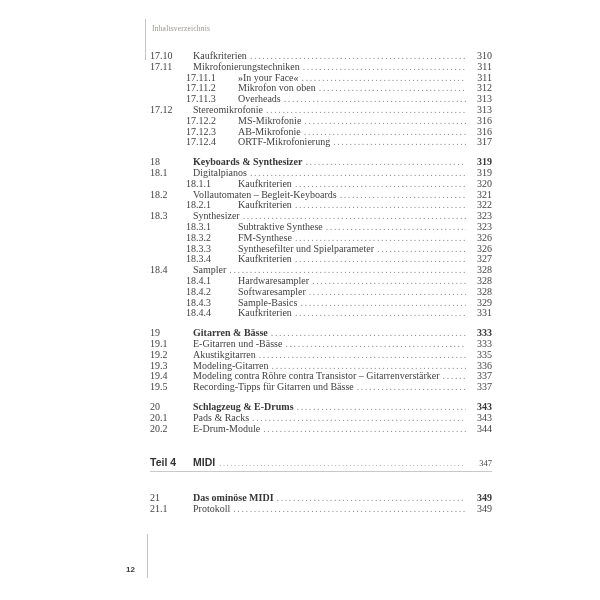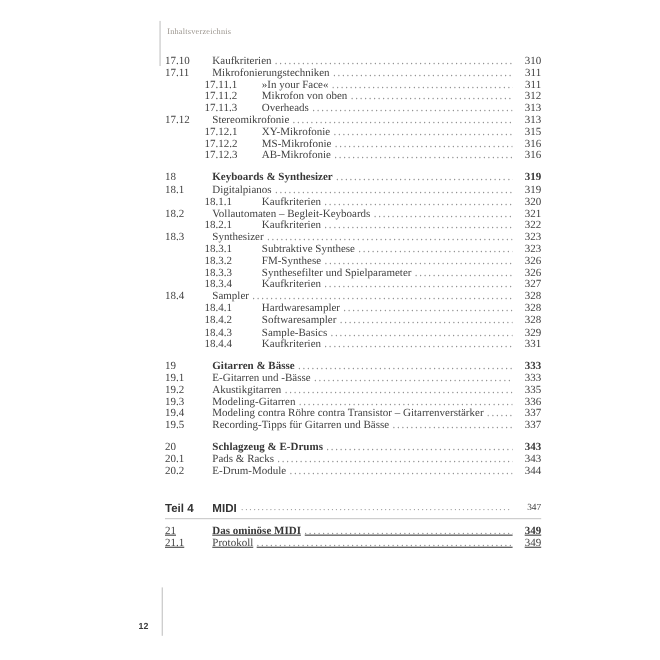--- a/index.html
+++ b/index.html
@@ -55,21 +55,21 @@
   }
   .toc-row .dots::after {
     content:"........................................................................................................";
   }
   .toc-row .pg { flex:none; width:23px; text-align:right; }
   .toc-row.bold .title, .toc-row.bold .pg { font-weight:bold; color:#383838; }
 
   
   .part-block { margin-top:22px; }
   .part-row {
-    display:flex; align-items:flex-start; white-space:nowrap;
+    display:flex; align-items:flex-end; white-space:nowrap;
     font-family:"Liberation Sans", sans-serif;
     font-weight:bold; font-size:10.5px; color:#333333;
   }
   .part-row .part-label { flex:none; width:43px; }
   .part-row .part-title { flex:none; }
   .part-row .dots {
     flex:1 1 auto; overflow:hidden; white-space:nowrap;
     margin:0 4px; color:#8f8f8f; letter-spacing:1.6px;
     font-family:"Liberation Serif", serif;
     font-weight:normal; font-size:8.5px;
@@ -79,21 +79,21 @@
   }
   .part-row .pg {
     flex:none; width:23px; text-align:right;
     font-family:"Liberation Serif", serif;
     font-weight:normal; font-size:8.5px; color:#424242;
   }
   .part-rule {
     margin-top:3px; height:0;
     border-bottom:1px solid #c9c9c9;
   }
-  .after-part { margin-top:6px;text-decoration:underline; }
+  .after-part { margin-top:21px; }
 </style>
 </head>
 <body>
 
 <div class="page">
 
   <div class="header-mark"></div>
   <div class="header-label">Inhaltsverzeichnis</div>
 
   <div class="content">
@@ -129,36 +129,36 @@
             <span class="dots"></span>
             <span class="pg">313</span>
           </div>
           <div class="toc-row level-1">
             <span class="num">17.12</span>
             <span class="title">Stereomikrofonie</span>
             <span class="dots"></span>
             <span class="pg">313</span>
           </div>
           <div class="toc-row level-2">
-            <span class="num">17.12.1</span>
-            <span class="title">XY-Mikrofonie</span>
-            <span class="dots"></span>
-            <span class="pg">315</span>
-          </div>
-          <div class="toc-row level-2">
             <span class="num">17.12.2</span>
             <span class="title">MS-Mikrofonie</span>
             <span class="dots"></span>
             <span class="pg">316</span>
           </div>
           <div class="toc-row level-2">
             <span class="num">17.12.3</span>
             <span class="title">AB-Mikrofonie</span>
             <span class="dots"></span>
             <span class="pg">316</span>
+          </div>
+          <div class="toc-row level-2">
+            <span class="num">17.12.4</span>
+            <span class="title">ORTF-Mikrofonierung</span>
+            <span class="dots"></span>
+            <span class="pg">317</span>
           </div>
         </div>
         <div class="toc-group">
           <div class="toc-row level-0 bold">
             <span class="num">18</span>
             <span class="title">Keyboards &amp; Synthesizer</span>
             <span class="dots"></span>
             <span class="pg">319</span>
           </div>
           <div class="toc-row level-1">

